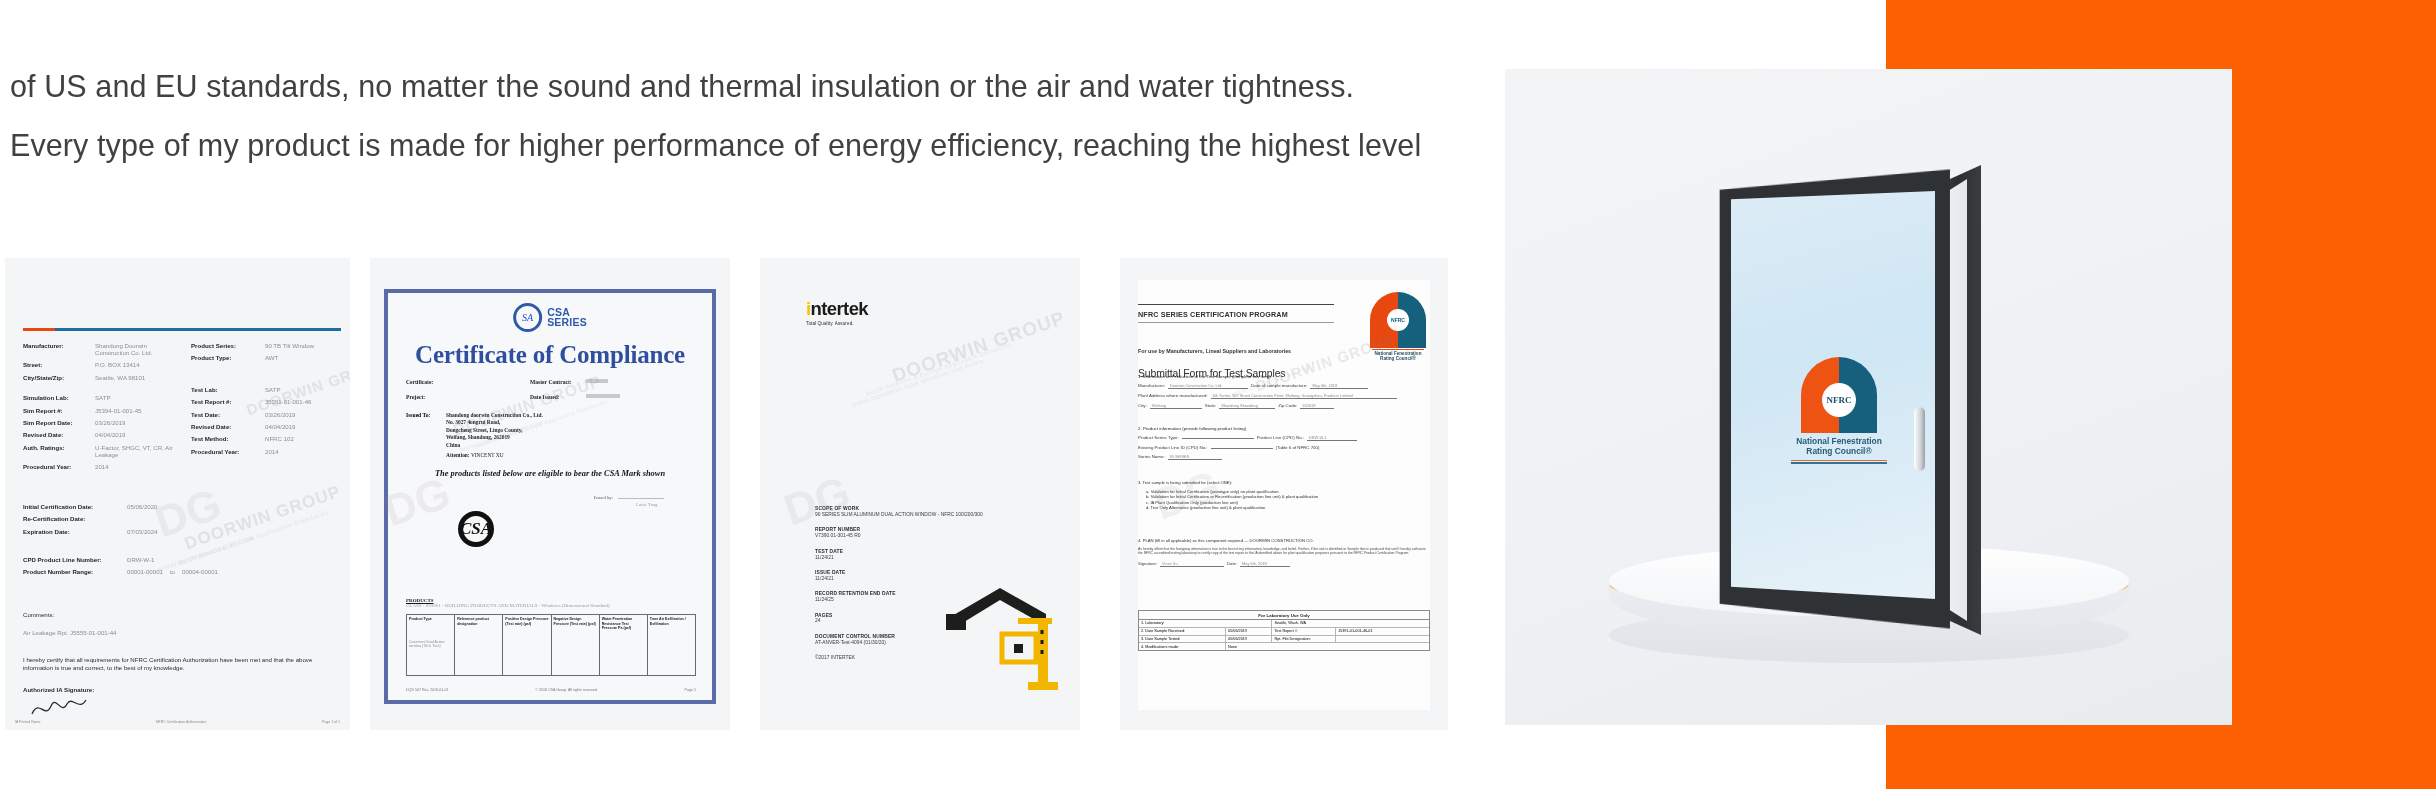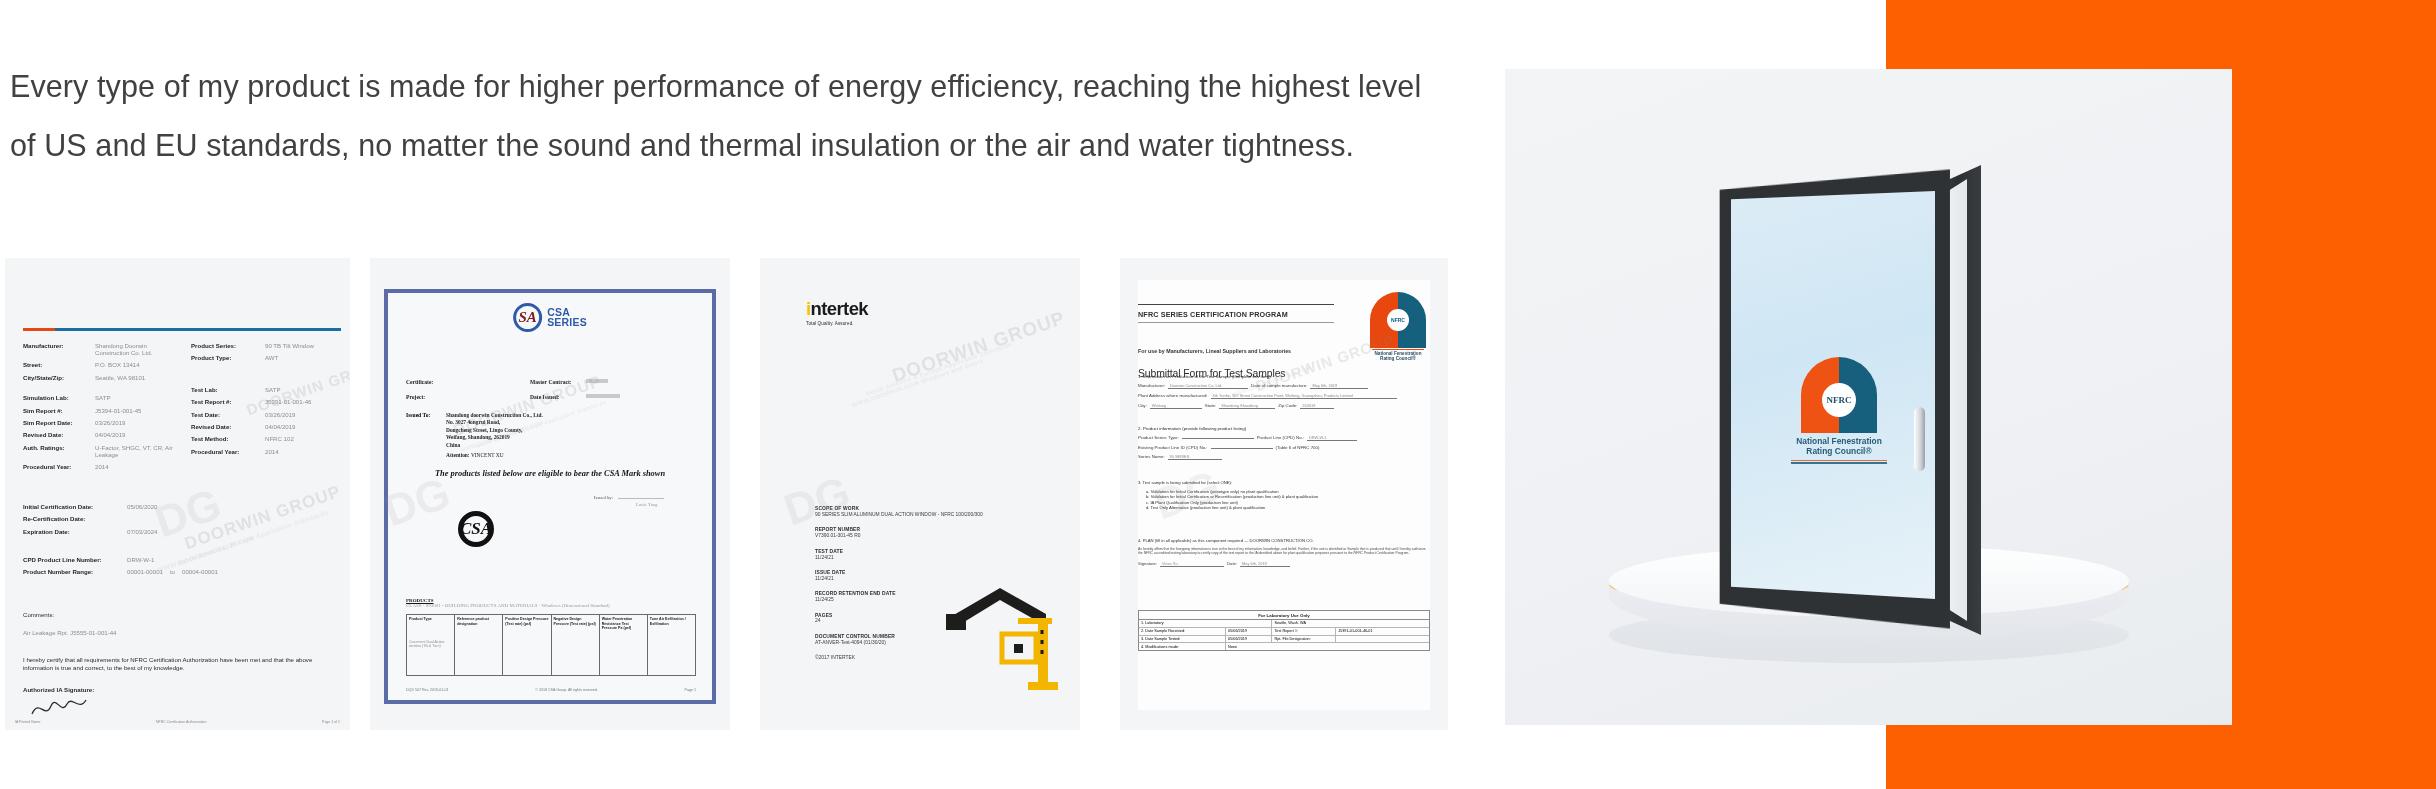--- a/index.html
+++ b/index.html
@@ -58,21 +58,21 @@
   .row .lb{width:72px;flex:none;}
   .rowR .lb{width:74px;flex:none;}
 
   
   .c2 .frame{position:absolute;left:14px;top:31px;right:14px;bottom:26px;
       border:4px solid #5b6ba8;background:#f7f8fa;}
   .csa-logo{position:absolute;left:50%;top:10px;transform:translateX(-50%);
       display:flex;align-items:center;gap:5px;}
   .csa-mark{width:29px;height:29px;border-radius:50%;border:3.4px solid #2f5aa8;
       display:flex;align-items:center;justify-content:center;
-      font-size:15px;font-weight:700;color:#7f1d1d;font-style:italic;
+      font-size:10px;font-weight:400;color:#1d4ed8;font-style:italic;
       font-family:"Liberation Serif",serif;}
   .csa-txt{line-height:9.5px;font-size:10.5px;font-weight:700;color:#2f5aa8;letter-spacing:.2px;}
   .c2 .big{position:absolute;left:0;right:0;top:48px;text-align:center;
       font-family:"Liberation Serif",serif;font-weight:700;font-size:25px;color:#2f4f9e;
       letter-spacing:-.2px;}
   .c2 .fields{position:absolute;left:18px;top:86px;right:16px;font-size:5.6px;}
   .c2 .fr{display:flex;margin-bottom:8.5px;}
   .c2 .fr .k{width:40px;flex:none;font-weight:700;font-family:"Liberation Serif",serif;color:#1b1b1b;}
   .c2 .fr .v{width:84px;flex:none;}
   .c2 .blk{height:4.2px;background:#c9c9c9;width:46px;}
@@ -196,22 +196,22 @@
       color:#2a5d78;font-weight:600;margin-top:3px;}
   .nfrc-glass-logo .ul{width:96px;height:1.6px;background:#ef5314;margin:3px auto 0;opacity:.85;}
   .nfrc-glass-logo .ul2{width:96px;height:1.6px;background:#16607e;margin:1px auto 0;opacity:.85;}
 </style>
 </head>
 <body>
 
 <div class="orange-block"></div>
 
 <div class="headline">
+  <p>of US and EU standards, no matter the sound and thermal insulation or the air and water tightness.</p>
   <p>Every type of my product is made for higher performance of energy efficiency, reaching the highest level</p>
-  <p>of US and EU standards, no matter the sound and thermal insulation or the air and water tightness.</p>
 </div>
 
 <div class="cert-strip">
 
   <div class="cert-card c1">
     <div class="paper"></div>
 
     <div class="wm-logo" style="left:150px;top:230px;">DG</div>
     <div class="wm" style="left:176px;top:250px;font-size:17px;">DOORWIN GROUP</div>
     <div class="wm2" style="left:168px;top:276px;font-size:6.5px;">North America, Europe Applicable Standards</div>
@@ -342,20 +342,21 @@
   <div class="cert-card c2">
     <div class="paper"></div>
     <div class="frame">
       <div class="csa-logo">
         <div class="csa-mark">SA</div>
         <div class="csa-txt">
           <div>CSA</div>
           <div>SERIES</div>
         </div>
       </div>
+      <div class="big">Certificate of Compliance</div>
 
       <div class="fields">
         <div class="fr">
           <span class="k">Certificate:</span>
           <span class="v"><span class="blk"></span></span>
           <span class="k" style="width:56px;">Master Contract:</span>
           <span class="blk" style="width:22px;"></span>
         </div>
         <div class="fr">
           <span class="k">Project:</span>

